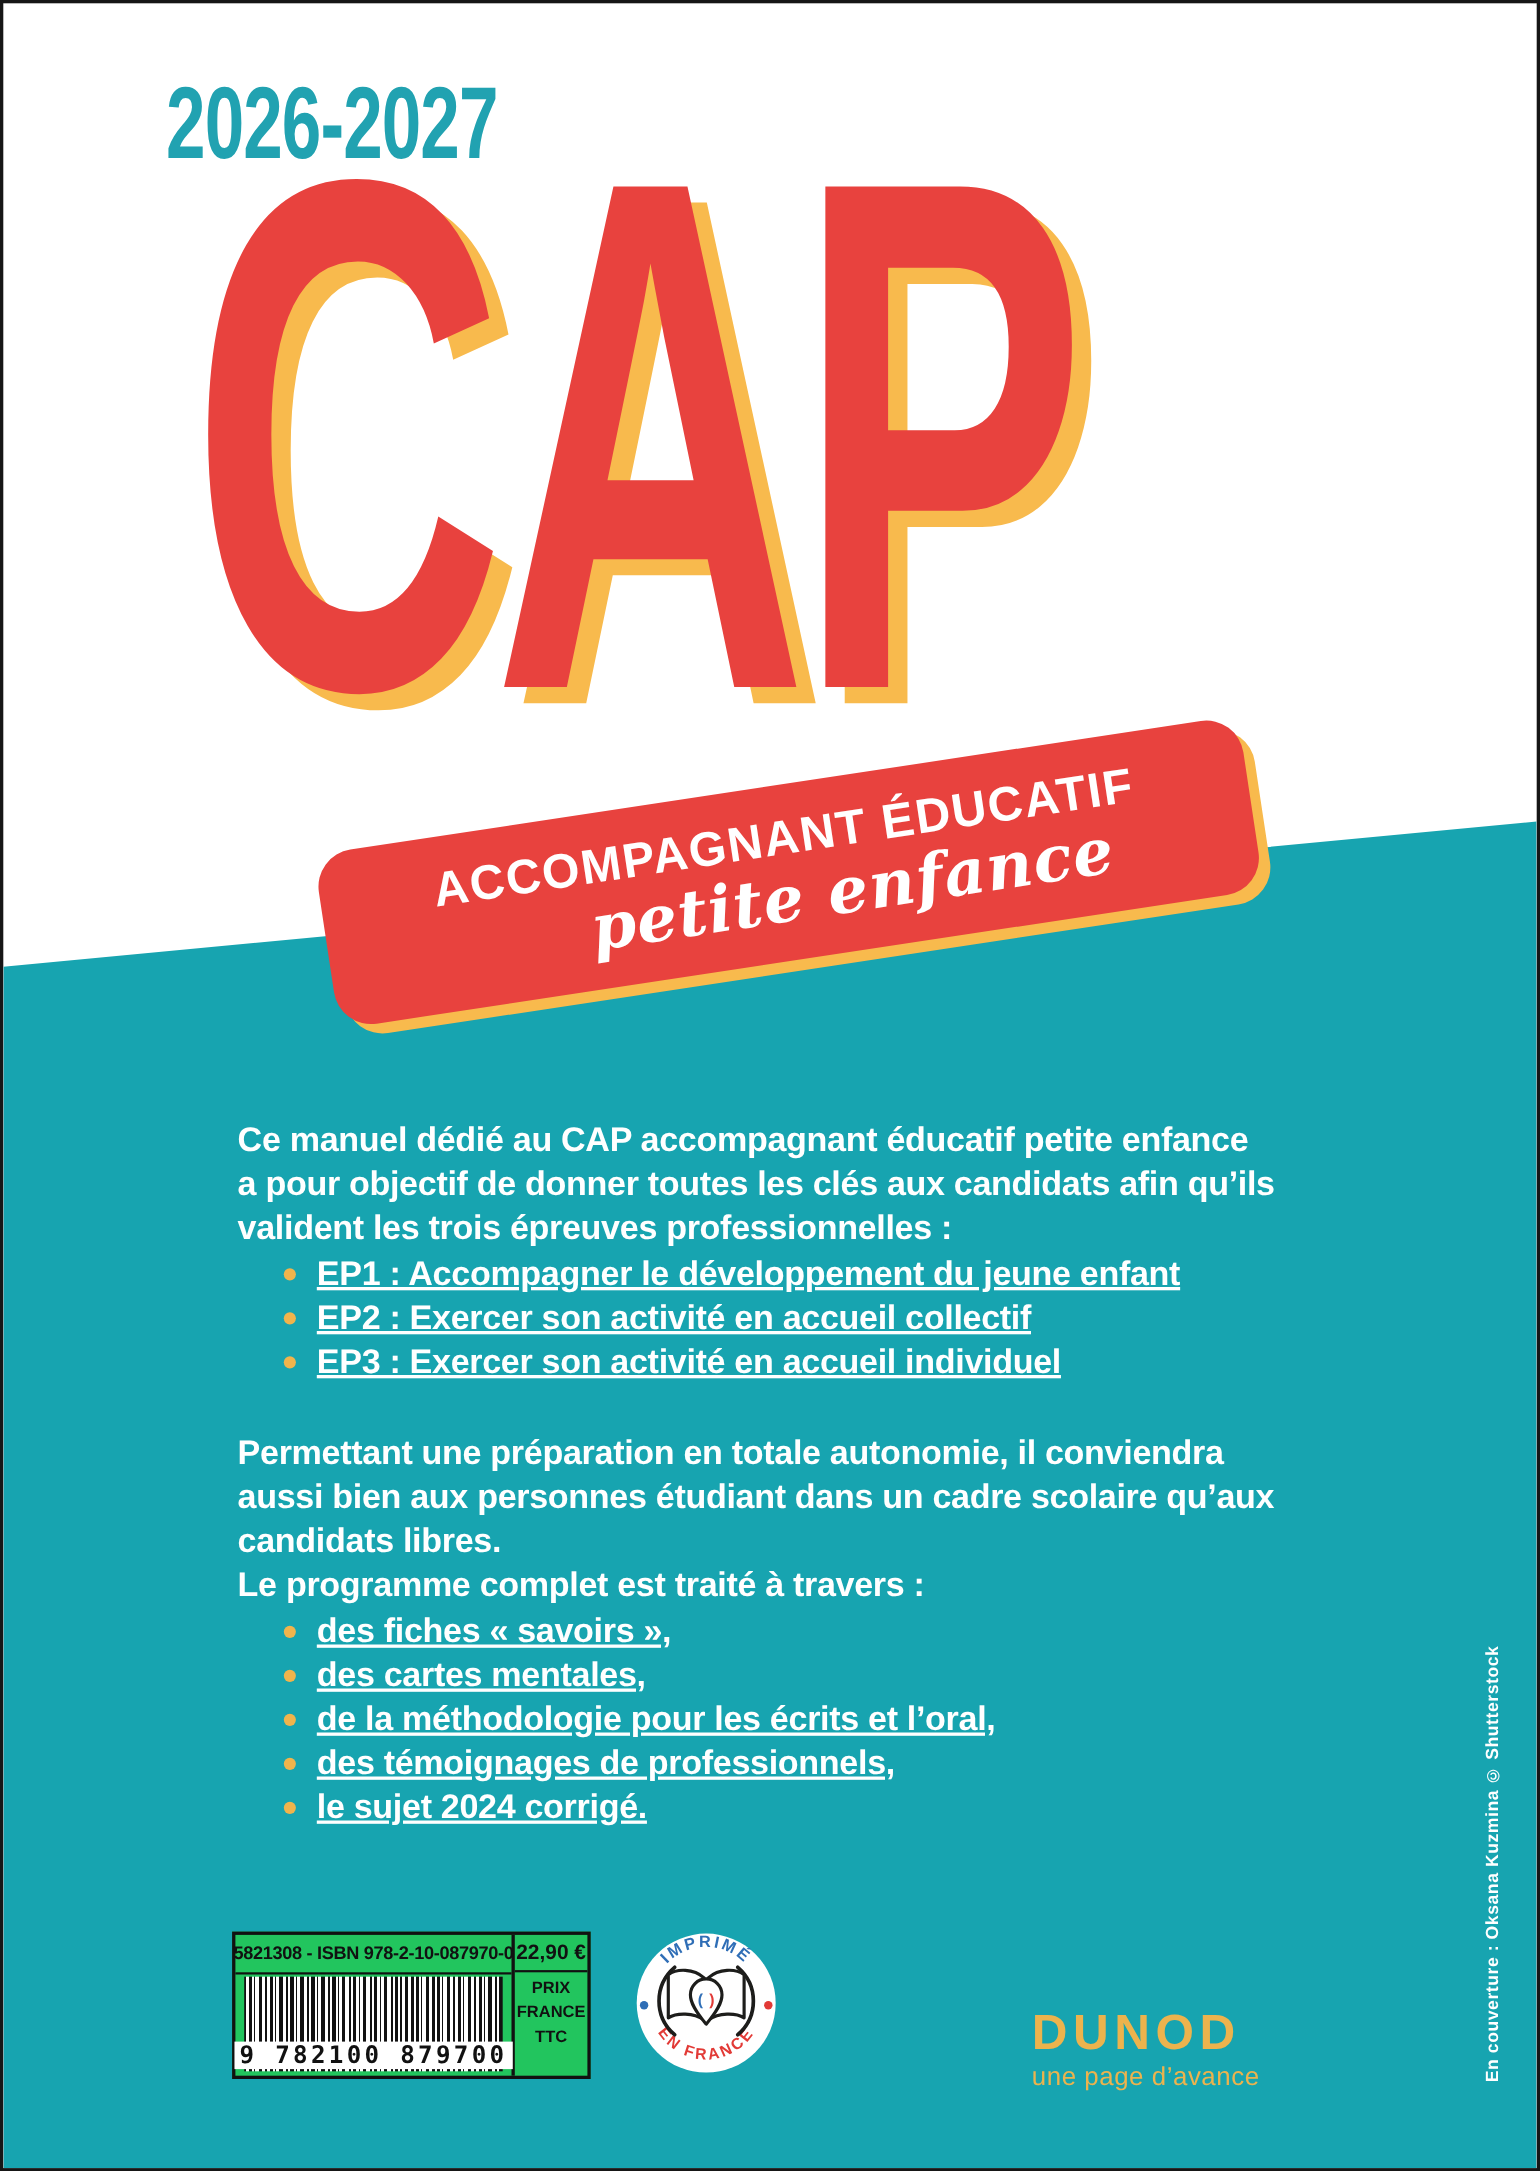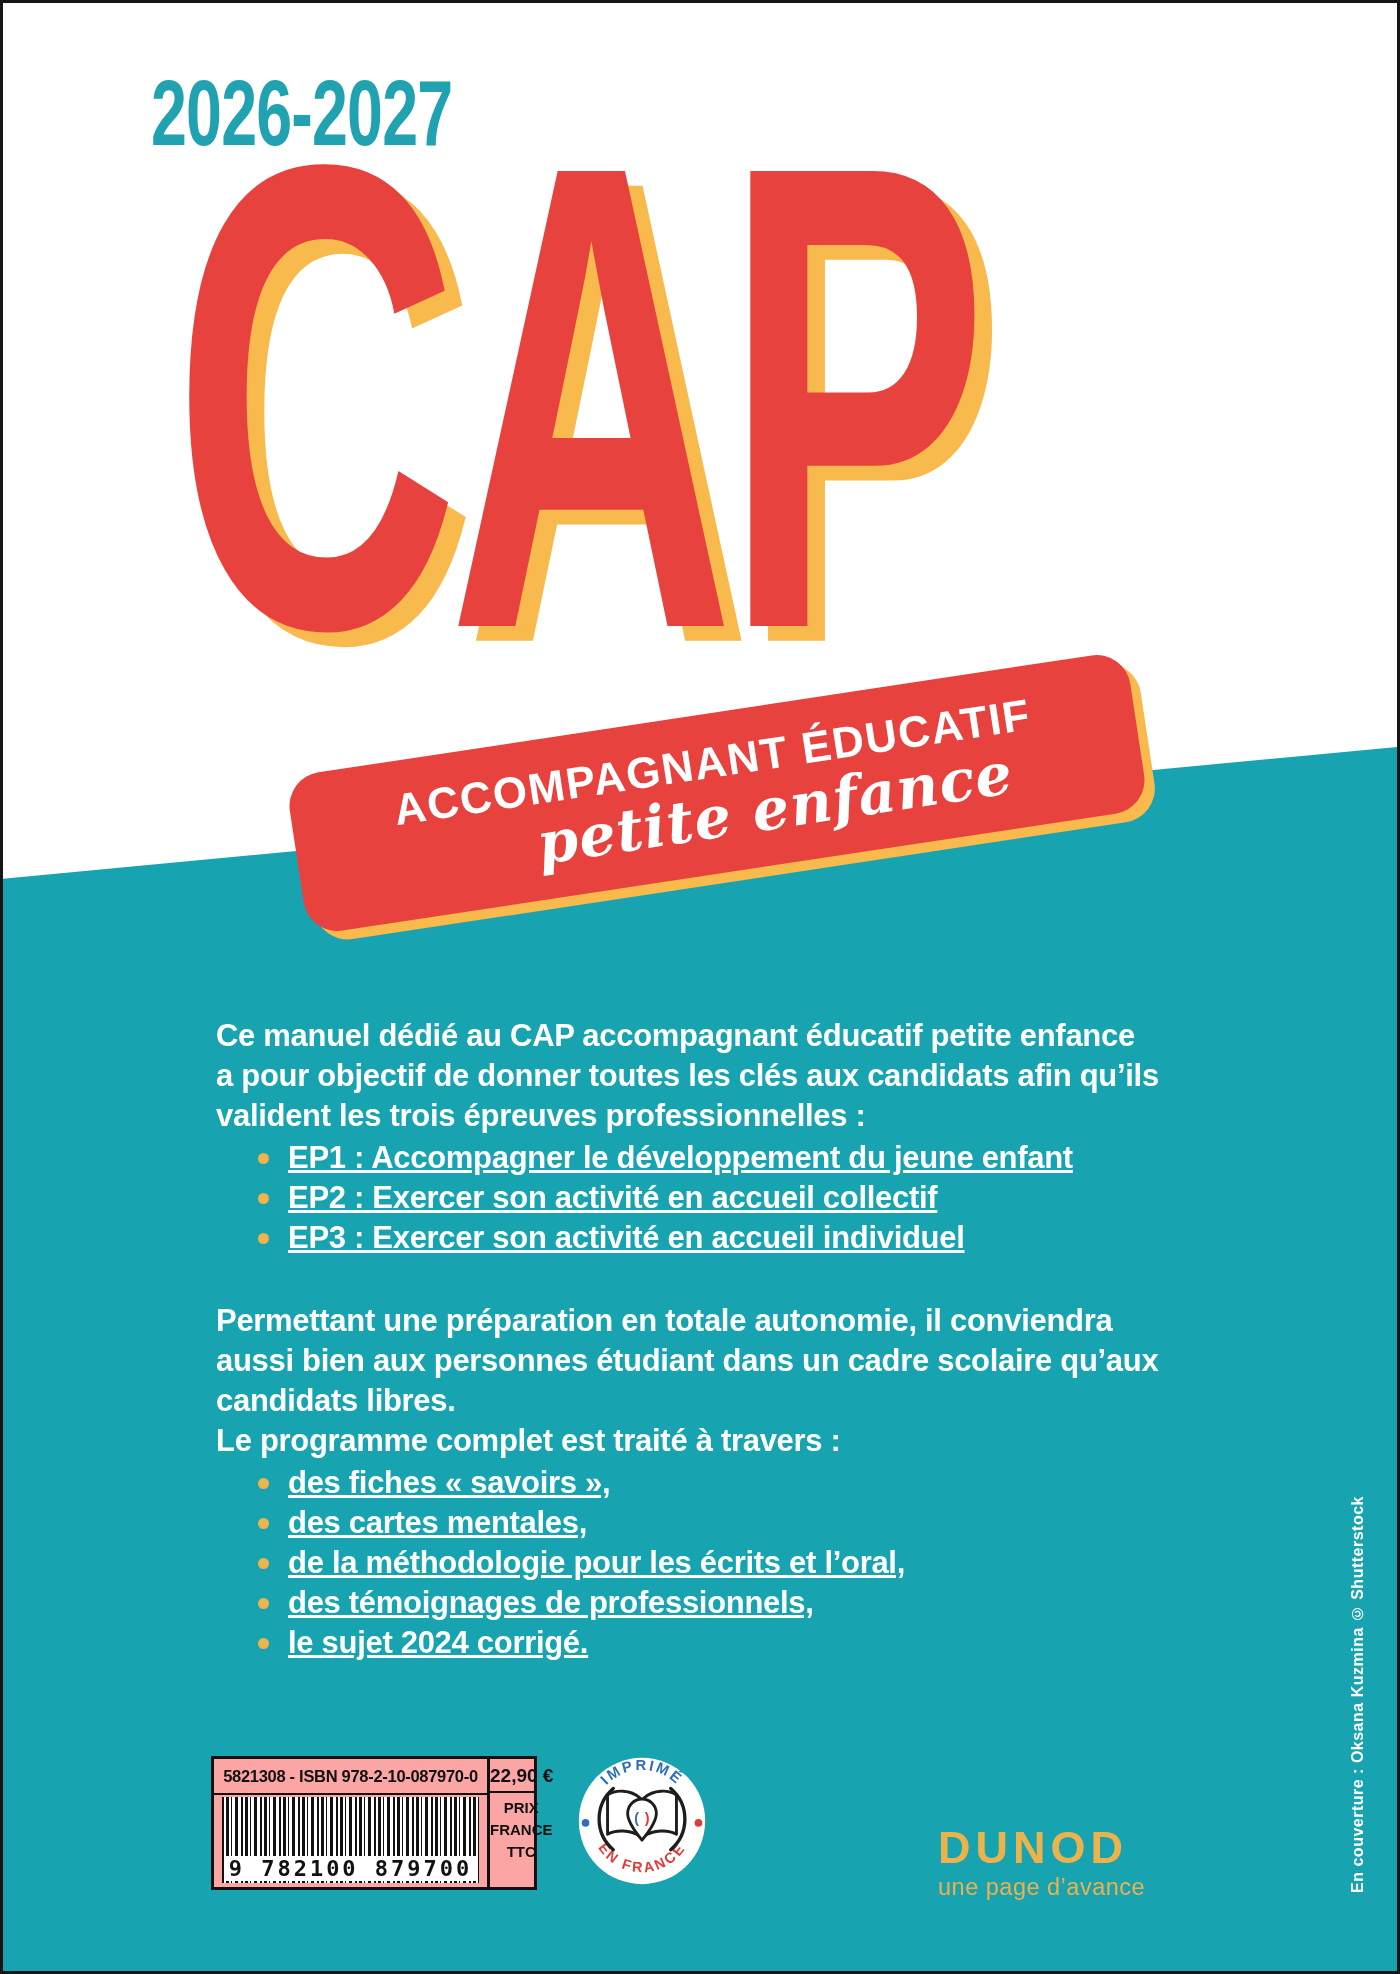--- a/index.html
+++ b/index.html
@@ -55,41 +55,41 @@
   .b-list li { position:relative; padding-left:72px; height:40px; line-height:40px; white-space:nowrap;text-decoration:underline; }
   .dot {
     position:absolute; left:42px; top:15px; width:11px; height:11px;
     border-radius:50%; background:#f0b44c;
   }
   .gap43 { height:43px; }
   .gap2 { height:2px; }
   
   .barcode-box {
     position:absolute; left:208px; top:1753px; width:326px; height:134px; z-index:4;
-    background:#fca5a5; border:3px solid #111; display:flex;
+    background:#22c55e; border:3px solid #111; display:flex;
   }
   .bc-left { flex:1; display:flex; flex-direction:column; border-right:3px solid #111; min-width:0; }
   .isbn-row {
     height:36px; border-bottom:2px solid #111;
     display:flex; align-items:center; justify-content:center;
     font-size:16.5px; font-weight:bold; letter-spacing:-0.3px; white-space:nowrap; color:#111;
   }
   .bars-area { position:relative; flex:1; margin:2px 8px 4px 8px; }
   .bars {
     position:absolute; inset:0;
     background:repeating-linear-gradient(90deg,
       #111 0 2px,#fff 2px 4px,#111 4px 7px,#fff 7px 9px,
       #111 9px 10px,#fff 10px 13px,#111 13px 16px,#fff 16px 19px);
   }
   .ean {
     position:absolute; left:50%; bottom:2px; transform:translateX(-50%);
     background:#fff; padding:0 5px; font-family:"DejaVu Sans Mono", monospace;
     font-size:22px; font-weight:bold; letter-spacing:3px; white-space:nowrap; color:#111;
   }
-  .bc-right { width:44px; display:flex; flex-direction:column; align-items:flex-start; color:#111; }
+  .bc-right { width:66px; display:flex; flex-direction:column; align-items:center; color:#111; }
   .price {
     width:100%; text-align:center; font-size:19px; font-weight:bold;
     padding:6px 0 4px 0; border-bottom:2px solid #111; white-space:nowrap;
   }
   .price-label {
     font-size:15px; font-weight:bold; line-height:22px; text-align:center;
     white-space:pre-line; margin-top:4px;
   }
   .badge { position:absolute; left:572px; top:1751px; width:134px; height:134px; z-index:4; }
   .publisher { position:absolute; left:935px; top:1822px; z-index:4; color:#ecb34d; }

